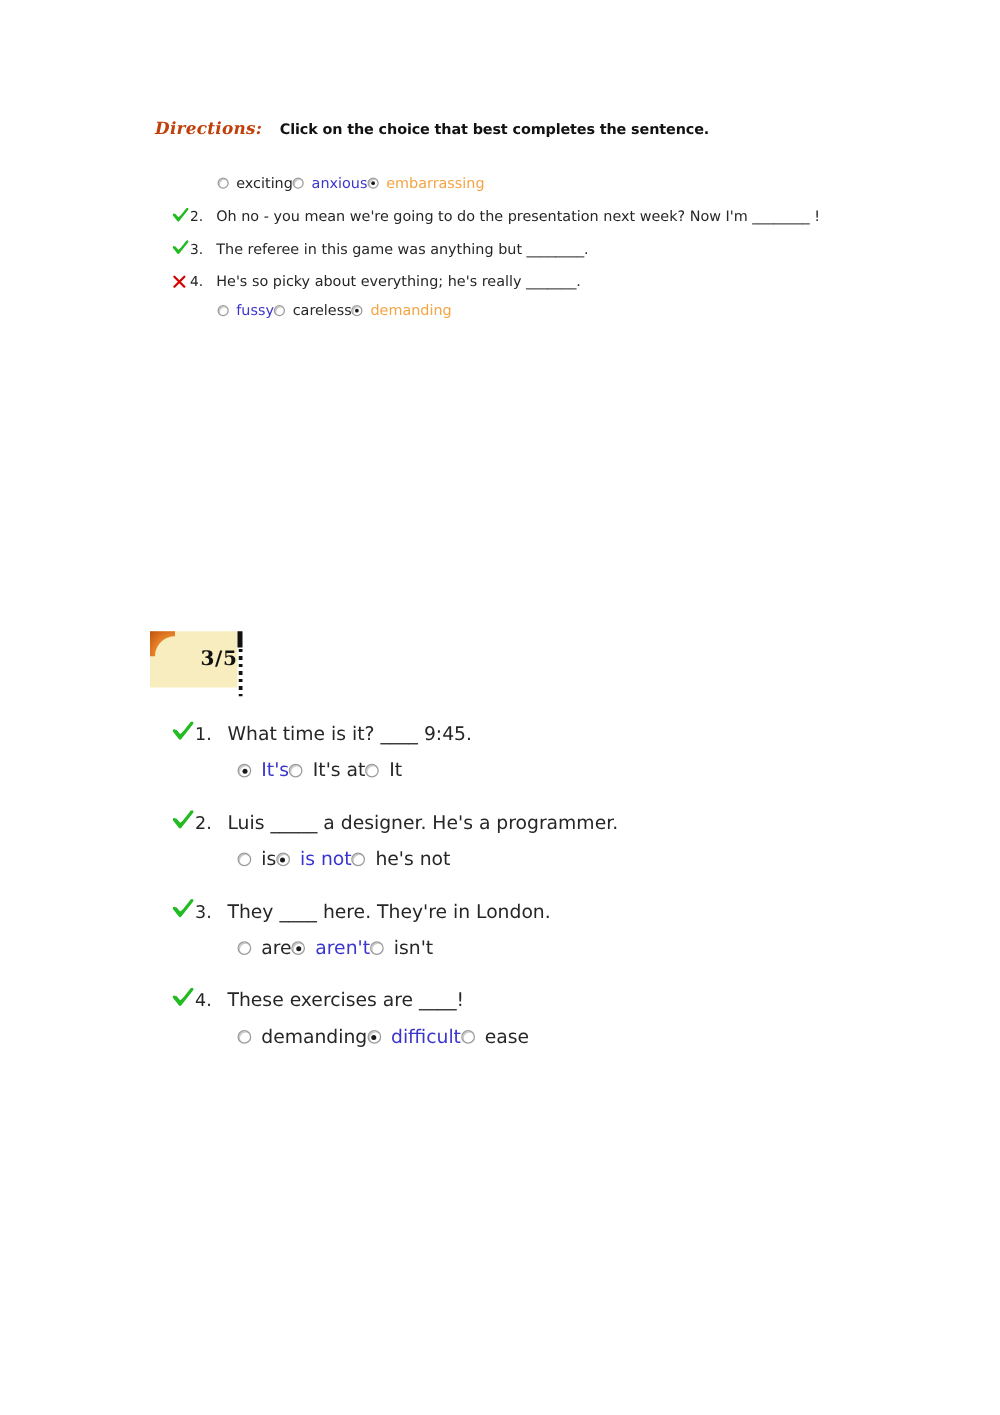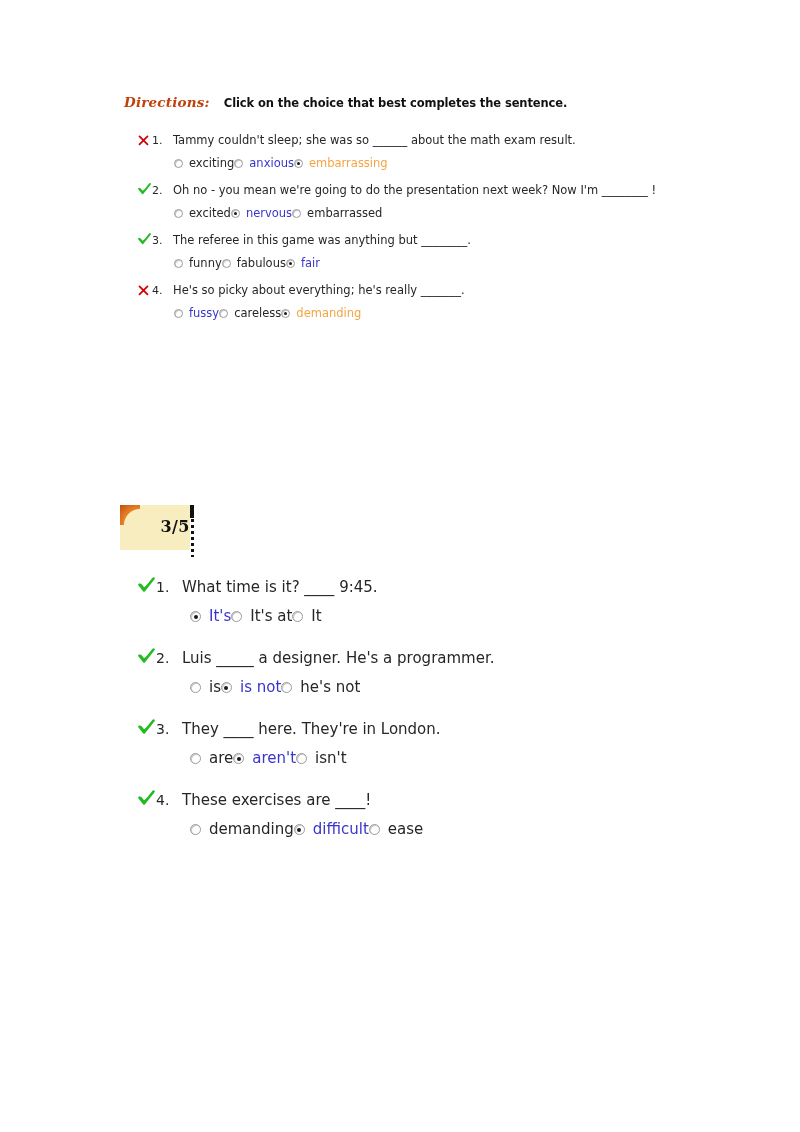--- a/index.html
+++ b/index.html
@@ -206,38 +206,33 @@
 
 <div class="page">
 
   <div class="directions">
     <span class="directions-label">Directions:</span>
     <span class="directions-text">Click on the choice that best completes the sentence.</span>
   </div>
 
   <div class="section-a">
       <div class="question-block">
-        <div class="q-head"><span class="mark"><svg width="11" height="11" viewBox="0 0 16 16" aria-hidden="true">
-              <path d="M2.2 2.0 L13.8 13.6 M13.8 2.0 L2.2 13.6" stroke="#d40000" stroke-width="2.6" stroke-linecap="round"></path>
-            </svg></span><span class="q-num">1.</span><span class="q-text">Tammy couldn't sleep; she was so ______ about the math exam result.</span></div>
         <div class="options"><label class="option"><span class="radio"></span><span class="opt-label opt-normal">exciting</span></label><label class="option"><span class="radio"></span><span class="opt-label opt-correct">anxious</span></label><label class="option"><span class="radio checked"></span><span class="opt-label opt-wrong">embarrassing</span></label></div>
       </div>
       <div class="question-block">
         <div class="q-head"><span class="mark"><svg width="13" height="13" viewBox="0 0 16 16" aria-hidden="true">
               <path d="M1.6 7.4 L5.6 12.2 L14.4 1.6 L12.6 4.9 L5.7 9.6 L3.0 6.4 Z" fill="#22bb22"></path>
               <path d="M1.4 7.2 L5.7 12.6 L14.6 1.4" stroke="#22bb22" stroke-width="2.4" fill="none" stroke-linecap="round" stroke-linejoin="round"></path>
             </svg></span><span class="q-num">2.</span><span class="q-text">Oh no - you mean we're going to do the presentation next week? Now I'm ________ !</span></div>
-        <div class="options"><label class="option"><span class="radio"></span><span class="opt-label opt-normal">excited</span></label><label class="option"><span class="radio checked"></span><span class="opt-label opt-correct">nervous</span></label><label class="option"><span class="radio"></span><span class="opt-label opt-normal">embarrassed</span></label></div>
       </div>
       <div class="question-block">
         <div class="q-head"><span class="mark"><svg width="13" height="13" viewBox="0 0 16 16" aria-hidden="true">
               <path d="M1.6 7.4 L5.6 12.2 L14.4 1.6 L12.6 4.9 L5.7 9.6 L3.0 6.4 Z" fill="#22bb22"></path>
               <path d="M1.4 7.2 L5.7 12.6 L14.6 1.4" stroke="#22bb22" stroke-width="2.4" fill="none" stroke-linecap="round" stroke-linejoin="round"></path>
             </svg></span><span class="q-num">3.</span><span class="q-text">The referee in this game was anything but ________.</span></div>
-        <div class="options"><label class="option"><span class="radio"></span><span class="opt-label opt-normal">funny</span></label><label class="option"><span class="radio"></span><span class="opt-label opt-normal">fabulous</span></label><label class="option"><span class="radio checked"></span><span class="opt-label opt-correct">fair</span></label></div>
       </div>
       <div class="question-block">
         <div class="q-head"><span class="mark"><svg width="11" height="11" viewBox="0 0 16 16" aria-hidden="true">
               <path d="M2.2 2.0 L13.8 13.6 M13.8 2.0 L2.2 13.6" stroke="#d40000" stroke-width="2.6" stroke-linecap="round"></path>
             </svg></span><span class="q-num">4.</span><span class="q-text">He's so picky about everything; he's really _______.</span></div>
         <div class="options"><label class="option"><span class="radio"></span><span class="opt-label opt-correct">fussy</span></label><label class="option"><span class="radio"></span><span class="opt-label opt-normal">careless</span></label><label class="option"><span class="radio checked"></span><span class="opt-label opt-wrong">demanding</span></label></div>
       </div>
     </div>
 
   <div class="score-badge">

